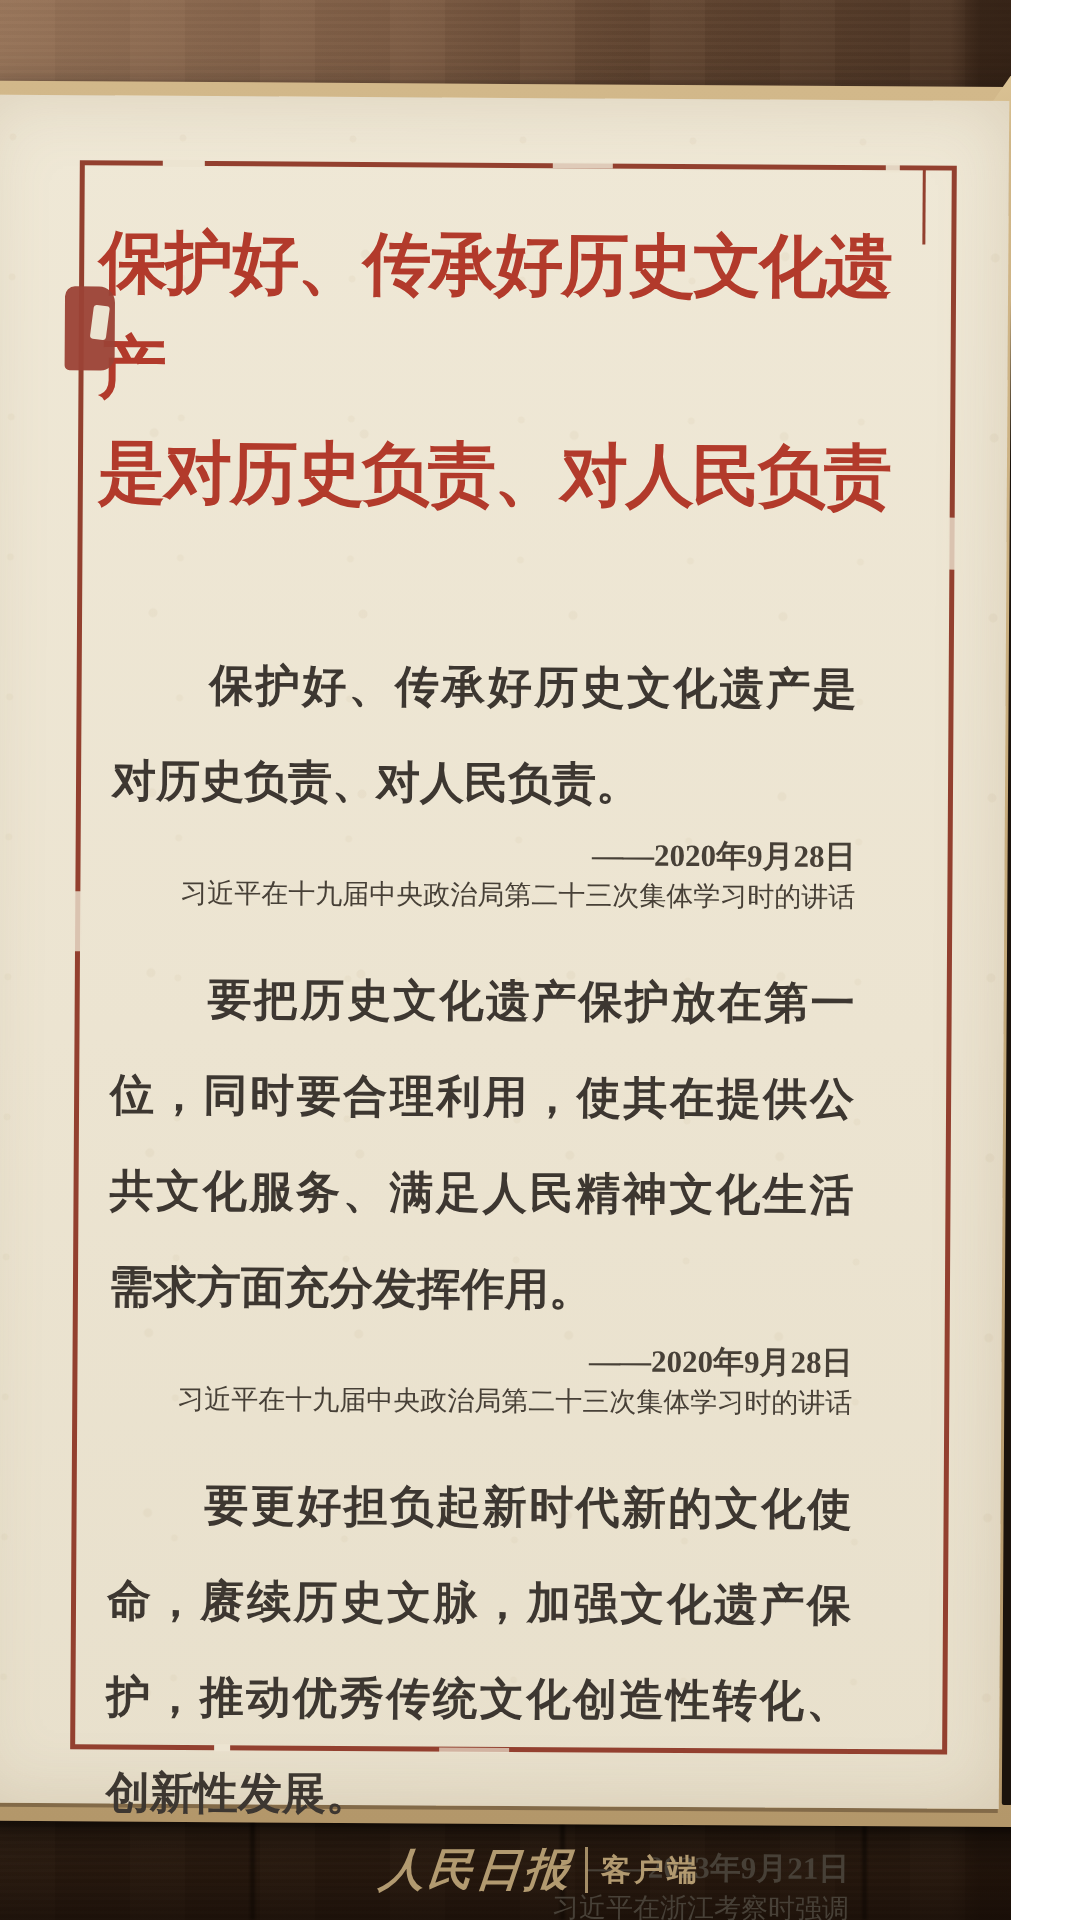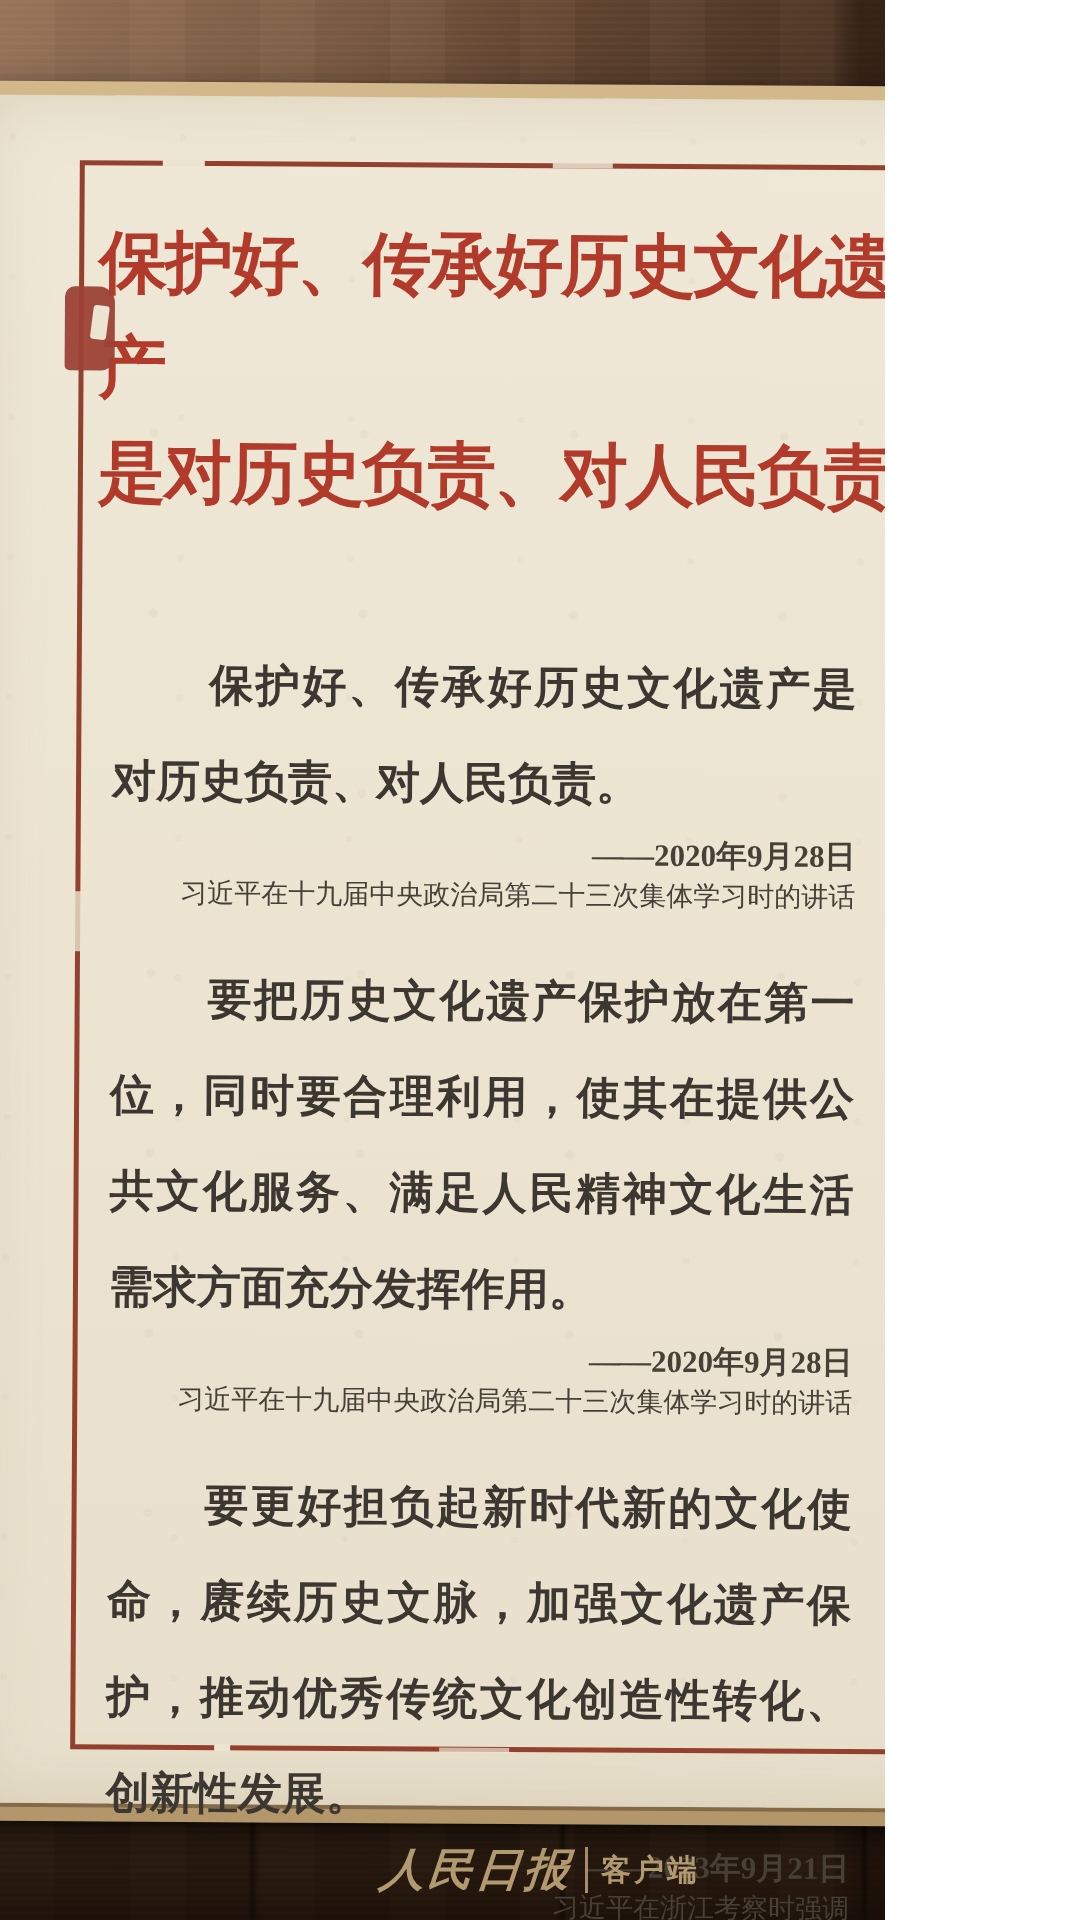--- a/index.html
+++ b/index.html
@@ -1,18 +1,18 @@
 <!DOCTYPE html>
 <html lang="zh"><head>
 <meta charset="utf-8">
 <style>
   html,body{margin:0;padding:0;}
   body{font-family:"Liberation Serif","DejaVu Serif",serif;}
   .canvas{
-    position:relative;width:885px;height:1920px;overflow:hidden;
+    position:relative;width:1011px;height:1920px;overflow:hidden;
     background-color:#14532d;
   }
   
   .wood{
     position:absolute;inset:0;
     background:
       
       linear-gradient(90deg, rgba(186,146,114,.55) 0%, rgba(150,112,84,.45) 40%, rgba(96,66,44,.35) 62%, rgba(52,33,20,.55) 100%) no-repeat 0 0 / 100% 130px,
       
       linear-gradient(0deg, rgba(22,12,6,.8) 0px, rgba(40,24,13,.55) 90px, rgba(58,38,22,.25) 180px, rgba(0,0,0,0) 260px),

